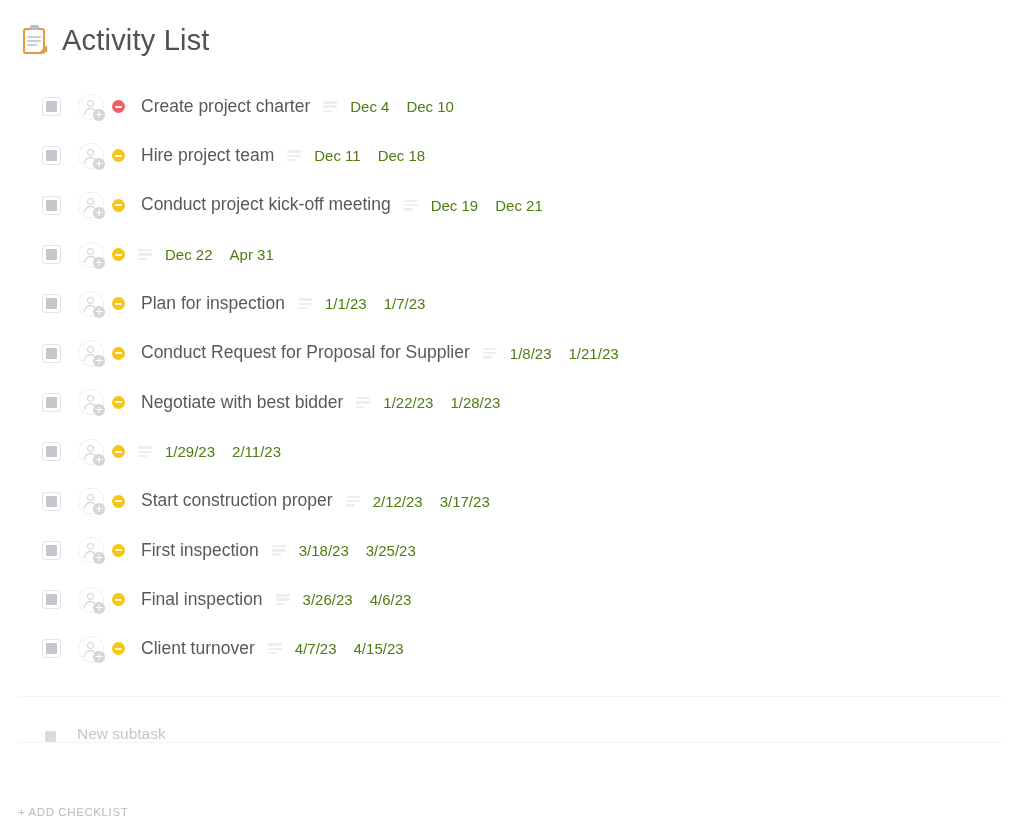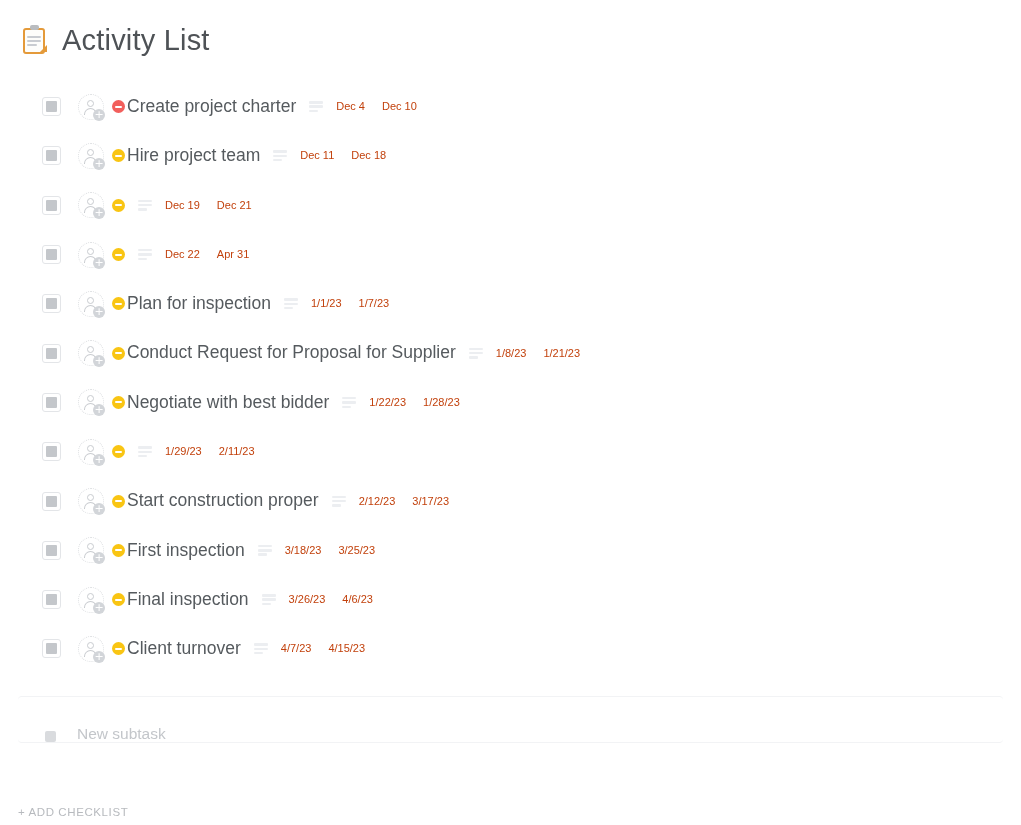--- a/index.html
+++ b/index.html
@@ -162,21 +162,21 @@
     top: 5.5px;
     width: 7px;
     height: 2px;
     background: #ffffff;
     border-radius: 1px;
   }
 
   .task-name {
     font-size: 17.5px;
     color: #555a5e;
-    margin-left: 2px;
+    margin-left: 16px;
     white-space: nowrap;
     line-height: 1;
   }
 
   .desc-icon {
     width: 14px;
     height: 11px;
     margin-left: 13px;
     flex: 0 0 auto;
     display: flex;
@@ -187,22 +187,22 @@
     display: block;
     height: 2.4px;
     background: #eceef1;
     border-radius: 1px;
   }
   .desc-icon i:nth-child(1) { width: 14px; }
   .desc-icon i:nth-child(2) { width: 14px; }
   .desc-icon i:nth-child(3) { width: 9px; }
 
   .task-date {
-    font-size: 11px;
-    color: #c2410c;
+    font-size: 15px;
+    color: #4d7c0f;
     white-space: nowrap;
     line-height: 1;
   }
   .date-start { margin-left: 13px; }
   .date-end { margin-left: 17px; }
 
   
   .new-subtask {
     margin: 22px 18px 0 18px;
     height: 47px;
@@ -305,20 +305,21 @@
       <div class="checkbox">
         <div class="inner"></div>
       </div>
       <div class="assignee">
         <span class="ring"></span>
         <span class="head"></span>
         <span class="body"></span>
         <span class="plus">+</span>
       </div>
       <div class="priority-dot" style="background: rgb(249, 197, 19);"></div>
+      <span class="task-name">Conduct project kick-off meeting</span>
       <span class="desc-icon">
         <i></i>
         <i></i>
         <i></i>
       </span>
       <span class="task-date date-start">Dec 19</span>
       <span class="task-date date-end">Dec 21</span>
     </div>
     <div class="task-row">
       <div class="checkbox">

